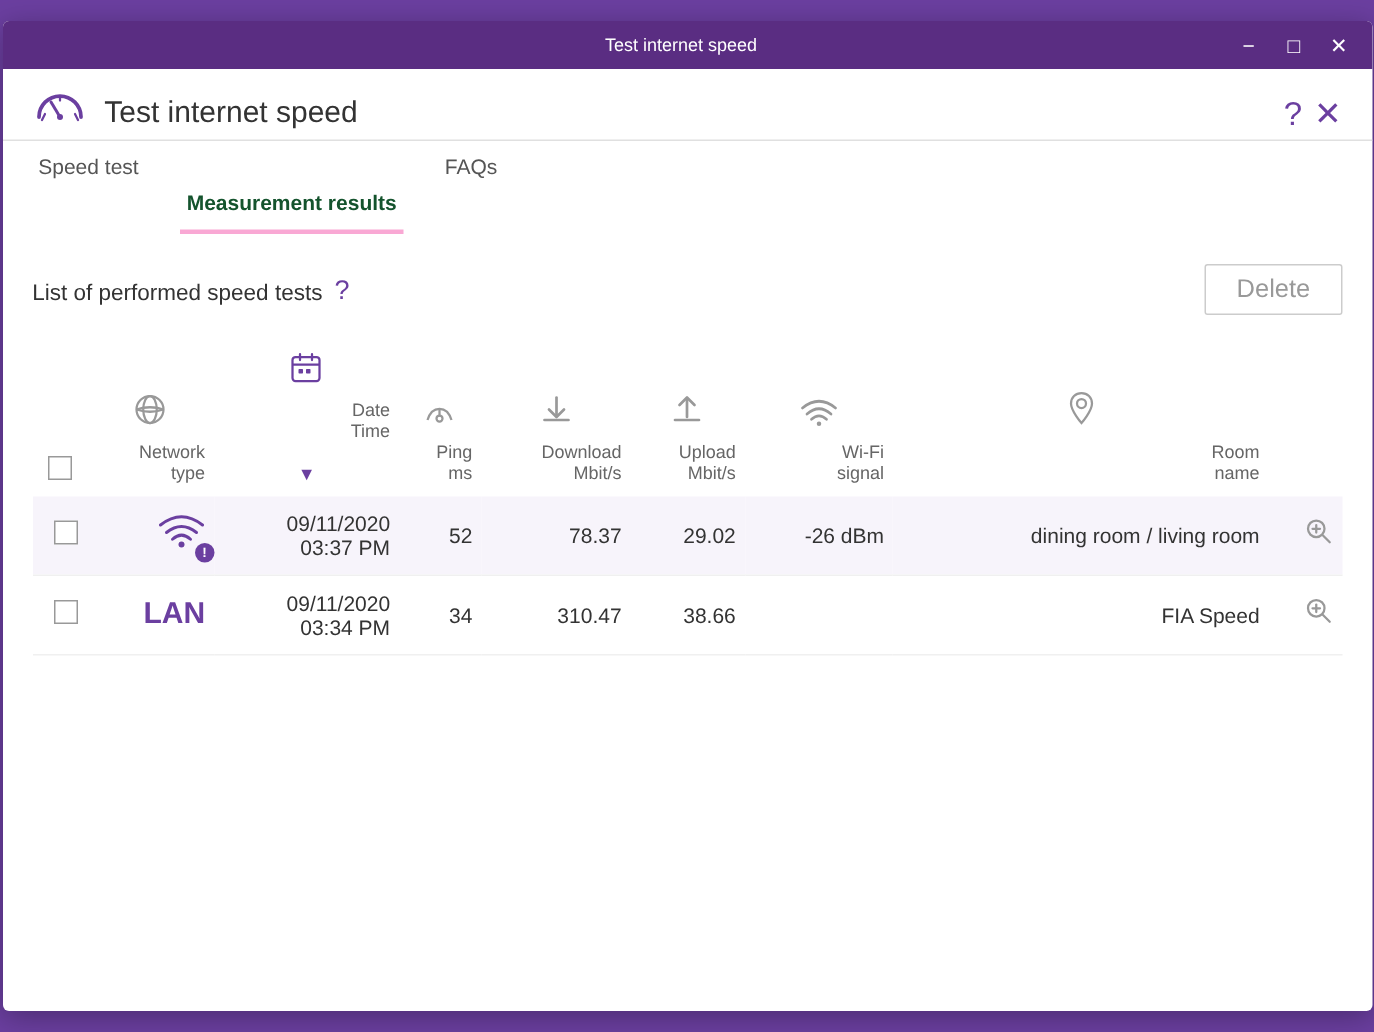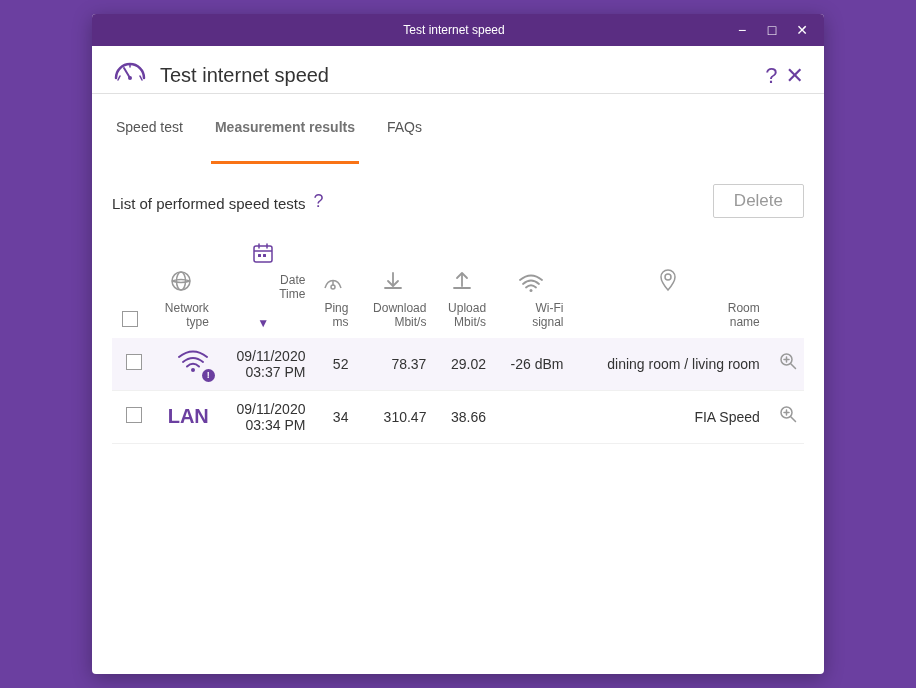--- a/index.html
+++ b/index.html
@@ -6,21 +6,21 @@
     body {
       font-family: 'Segoe UI', Arial, sans-serif;
       background: #6b3fa0;
       width: 916px;
       height: 688px;
       display: flex;
       align-items: center;
       justify-content: center;
     }
     .window {
-      width: 732px;
+      width: 913px;
       height: 660px;
       background: #fff;
       border-radius: 4px;
       overflow: hidden;
       display: flex;
       flex-direction: column;
       box-shadow: 0 4px 20px rgba(0,0,0,0.3);
     }
     .title-bar {
       background: #5a2d82;
@@ -91,32 +91,33 @@
       align-items: center;
     }
 
     .tabs {
       display: flex;
       gap: 0;
       padding: 0 20px;
       margin-top: -1px;
     }
     .tab {
-      padding: 26px 4px;
+      padding: 10px 4px;
       margin-right: 24px;
       font-size: 14px;
       color: #555;
       cursor: pointer;
       border-bottom: 3px solid transparent;
       text-decoration: none;
     }
     .tab.active {
-      color: #737373;
-      border-bottom: 3px solid #f97316;
+      color: #14532d;
+      border-bottom: 3px solid #f9a8d4;
       font-weight: 600;
+      margin-top: 24px;
     }
 
     .content {
       flex: 1;
       padding: 20px;
       overflow: auto;
     }
     .toolbar {
       display: flex;
       align-items: center;

